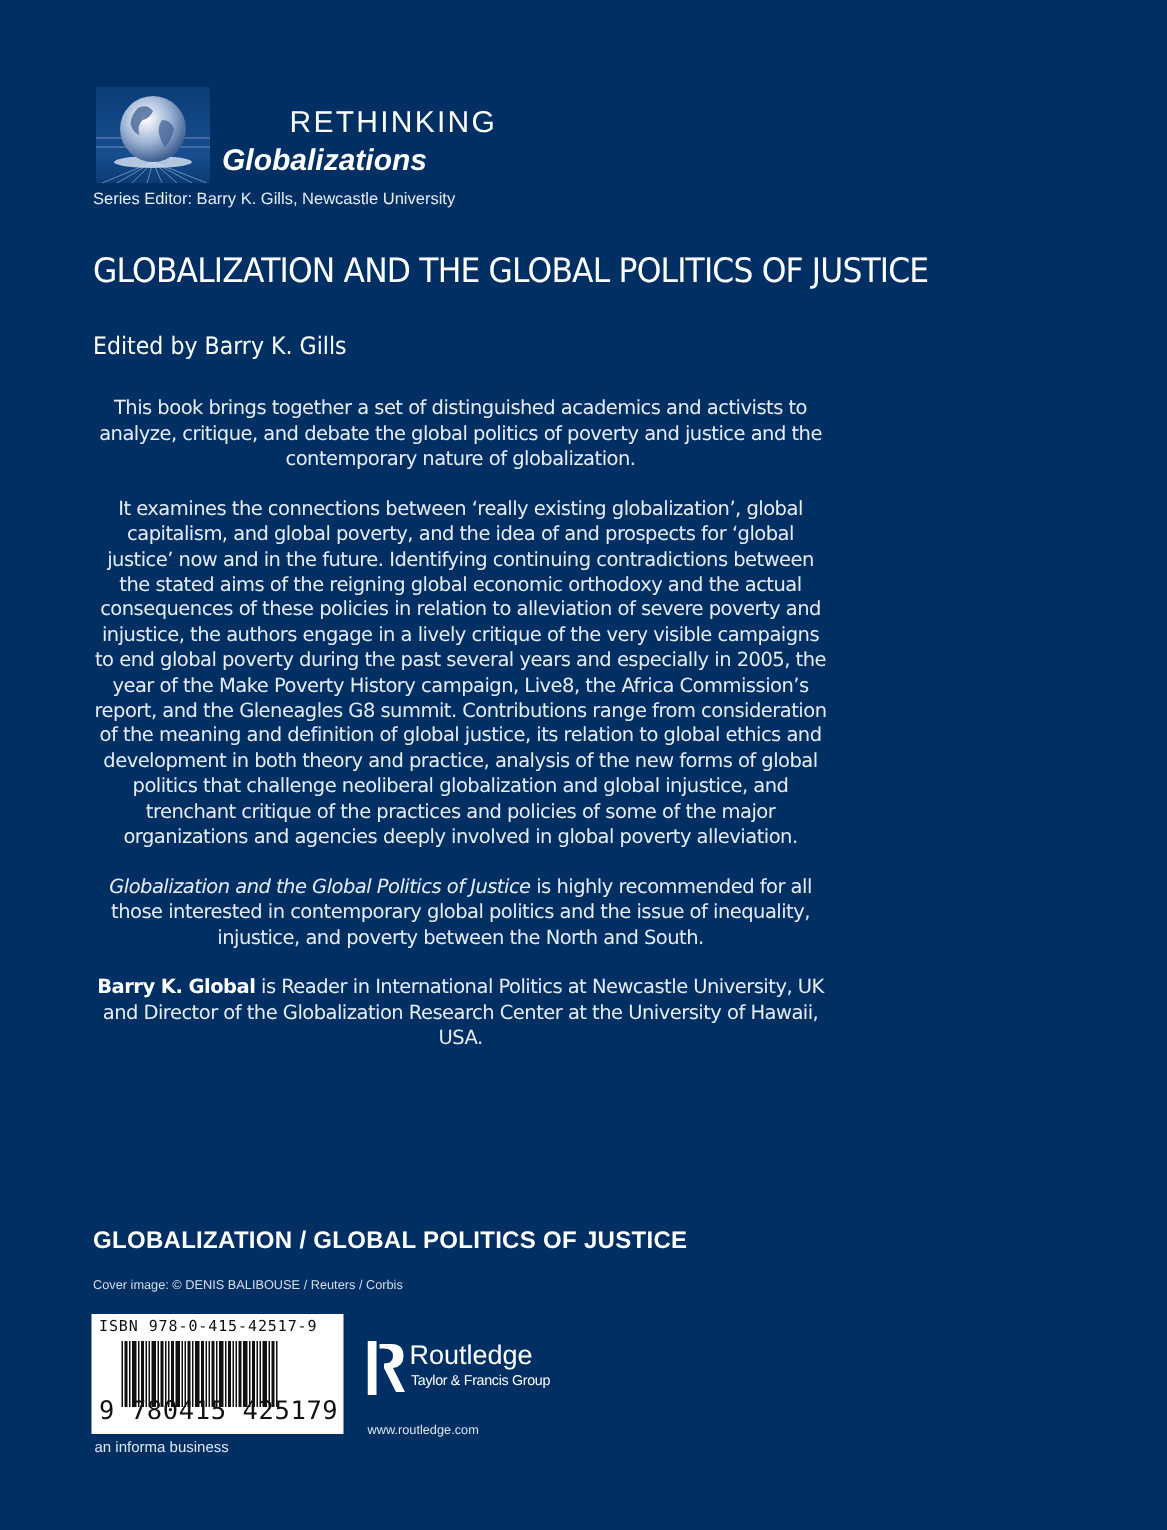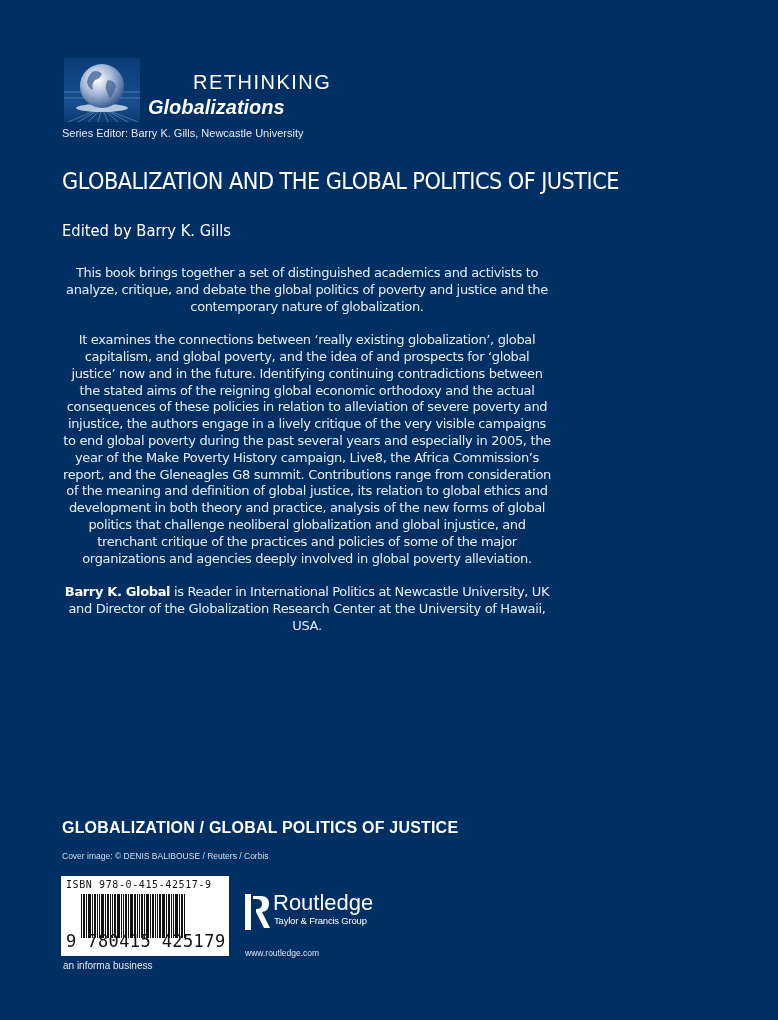--- a/index.html
+++ b/index.html
@@ -98,21 +98,21 @@
     .informa {
       left: 63px; top: 960px;
       font-family: "Liberation Sans", sans-serif;
       font-size: 10px; color: #e0e7f1;
     }
 
     .rt-logo { left: 245px; top: 894px; width: 26px; height: 36px; }
     .rt-name {
       left: 273px; top: 894px;
       font-family: "Liberation Sans", sans-serif;
-      font-size: 22px; color: #ffffff; line-height: 18px;
+      font-size: 18px; color: #ffffff; line-height: 18px;
     }
     .rt-group {
       left: 274px; top: 915px;
       font-family: "Liberation Sans", sans-serif;
       font-size: 9.5px; color: #ffffff;
       letter-spacing: -0.2px;
     }
     .rt-url {
       left: 245px; top: 948px;
       font-family: "Liberation Sans", sans-serif;
@@ -152,20 +152,21 @@
 <div class="abs series-title">RETHINKING</div>
 <div class="abs series-sub">Globalizations</div>
 <div class="abs series-editor">Series Editor: Barry K. Gills, Newcastle University</div>
 
 <h1 class="abs book-title" style="margin:0">GLOBALIZATION AND THE GLOBAL POLITICS OF JUSTICE</h1>
 <div class="abs editor">Edited by Barry K. Gills</div>
 
 <div class="abs body-text">
   <p>This book brings together a set of distinguished academics and activists to analyze, critique, and debate the global politics of poverty and justice and the contemporary nature of globalization.</p>
   <p>It examines the connections between ‘really existing globalization’, global capitalism, and global poverty, and the idea of and prospects for ‘global justice’ now and in the future. Identifying continuing contradictions between the stated aims of the reigning global economic orthodoxy and the actual consequences of these policies in relation to alleviation of severe poverty and injustice, the authors engage in a lively critique of the very visible campaigns to end global poverty during the past several years and especially in 2005, the year of the Make Poverty History campaign, Live8, the Africa Commission’s report, and the Gleneagles G8 summit. Contributions range from consideration of the meaning and definition of global justice, its relation to global ethics and development in both theory and practice, analysis of the new forms of global politics that challenge neoliberal globalization and global injustice, and trenchant critique of the practices and policies of some of the major organizations and agencies deeply involved in global poverty alleviation.</p>
+  <p><em>Globalization and the Global Politics of Justice</em><span> is highly recommended for all those interested in contemporary global politics and the issue of inequality, injustice, and poverty between the North and South.</span></p>
   <p><strong>Barry K. Global</strong><span> is Reader in International Politics at Newcastle University, UK and Director of the Globalization Research Center at the University of Hawaii, USA.</span></p>
 </div>
 
 <div class="abs category">GLOBALIZATION / GLOBAL POLITICS OF JUSTICE</div>
 <div class="abs credit">Cover image: © DENIS BALIBOUSE / Reuters / Corbis</div>
 
 <div class="abs barcode-box">
   <div class="isbn-top">ISBN 978-0-415-42517-9</div>
   <div class="bars">
     <span style="width:1px"></span>

